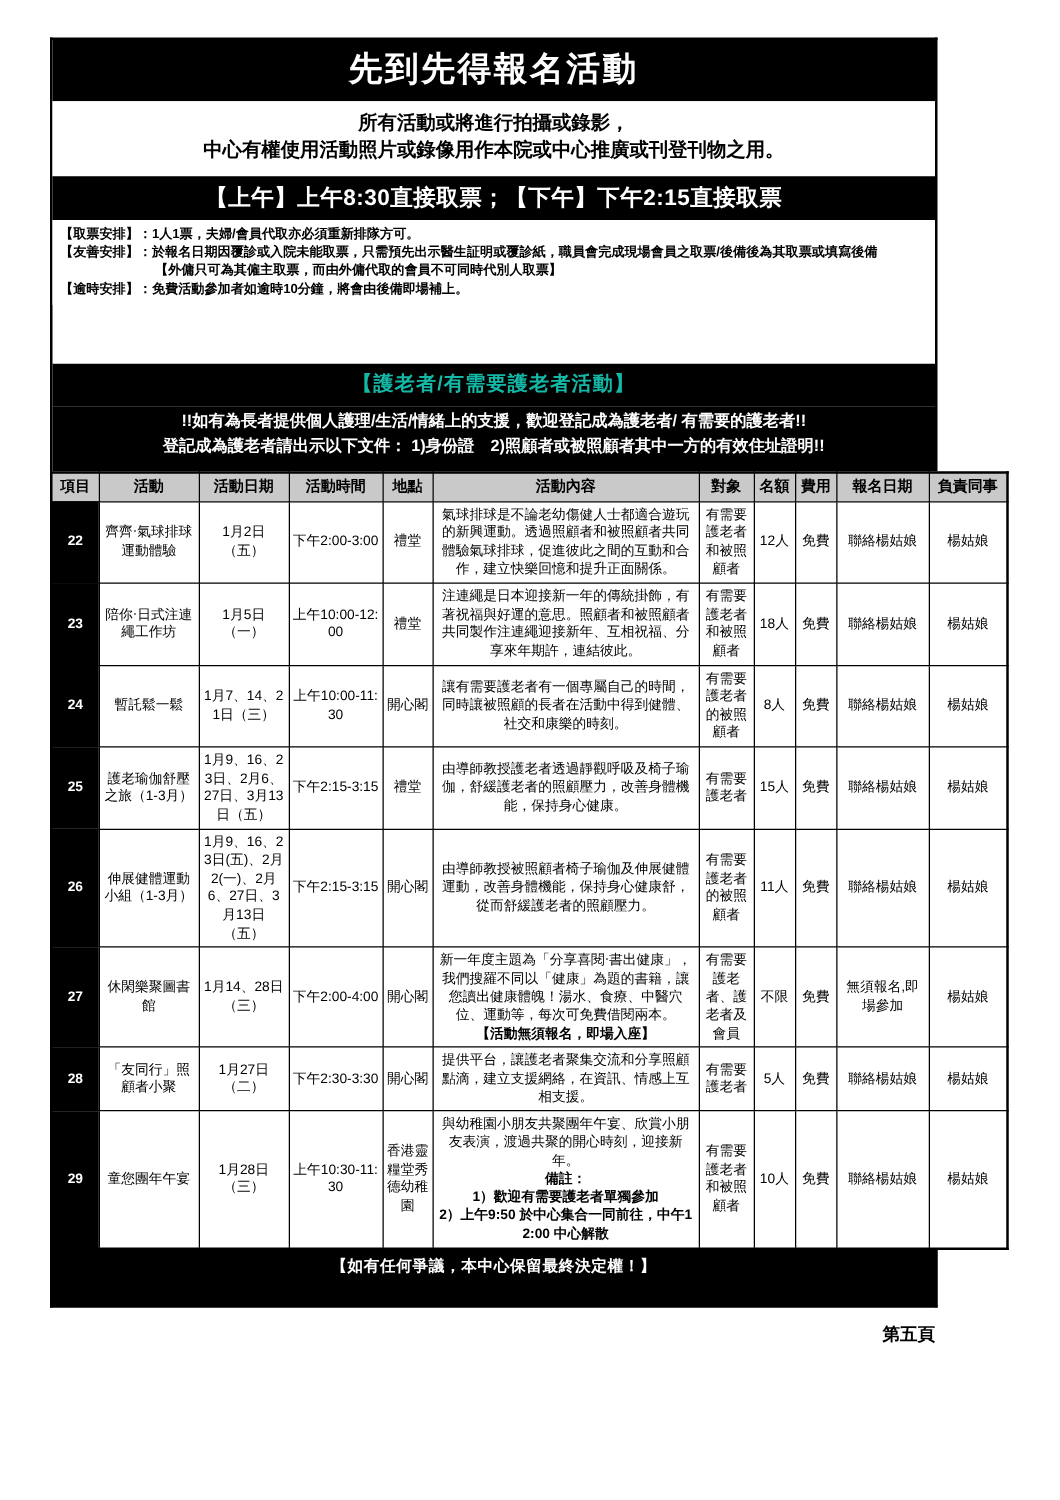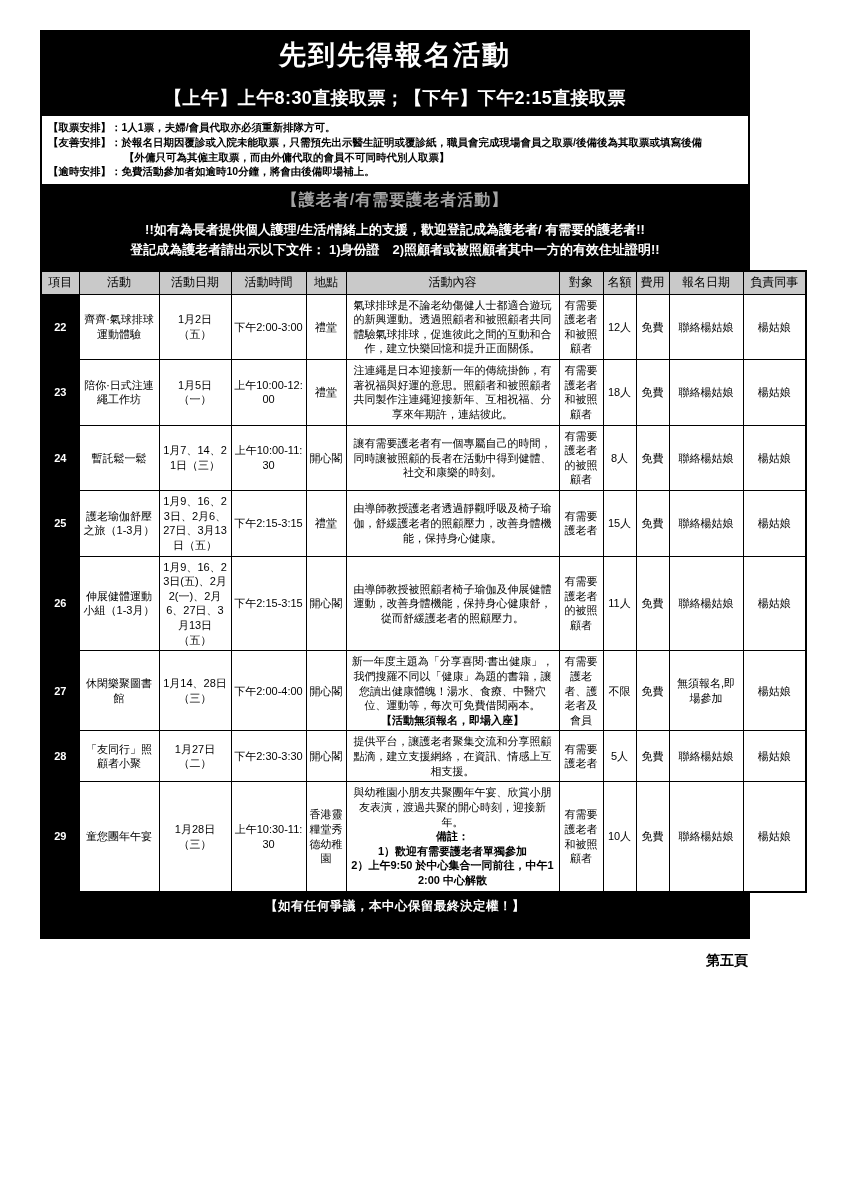--- a/index.html
+++ b/index.html
@@ -71,26 +71,27 @@
   }
   .arrangements .line {
     white-space: nowrap;
   }
   .arrangements .indent {
     padding-left: 76px;
   }
 
   .carer-title {
     background: #000;
-    color: #a3a3a3;
+    color: #14b8a6;
     text-align: center;
     font-size: 16px;
     font-weight: bold;
     padding: 6px 0 7px 0;
     letter-spacing: 1px;
+    margin-top: 47px;
   }
   .carer-body {
     background: #000;
     color: #fff;
     text-align: center;
     font-size: 13px;
     font-weight: bold;
     line-height: 1.55;
     padding: 2px 0 9px 0;
   }
@@ -107,21 +108,21 @@
     border: 1px solid #000;
     vertical-align: middle;
     text-align: center;
     font-size: 11px;
     line-height: 1.33;
     padding: 3px 2px;
     word-break: break-all;
   }
   table.sched thead th {
     background: #c9c9c9;
-    font-weight: normal;
+    font-weight: bold;
     font-size: 12px;
     padding: 2px 1px;
     height: 18px;
   }
   td.idx {
     background: #000;
     color: #fff;
     font-weight: bold;
     font-size: 12px;
   }
@@ -199,20 +200,24 @@
 </style>
 </head>
 <body>
 
 <div class="page">
 
   <div class="doc-frame">
 
     <div class="title-bar">先到先得報名活動</div>
 
+    <div class="photo-note">
+      <div>所有活動或將進行拍攝或錄影，</div>
+      <div>中心有權使用活動照片或錄像用作本院或中心推廣或刊登刊物之用。</div>
+    </div>
 
     <div class="ticket-bar">【上午】上午8:30直接取票；【下午】下午2:15直接取票</div>
 
     <div class="arrangements">
       <div class="line">【取票安排】：1人1票，夫婦/會員代取亦必須重新排隊方可。</div>
       <div class="line">【友善安排】：於報名日期因覆診或入院未能取票，只需預先出示醫生証明或覆診紙，職員會完成現場會員之取票/後備後為其取票或填寫後備</div>
       <div class="line indent">【外傭只可為其僱主取票，而由外傭代取的會員不可同時代別人取票】</div>
       <div class="line">【逾時安排】：免費活動參加者如逾時10分鐘，將會由後備即場補上。</div>
     </div>
 

